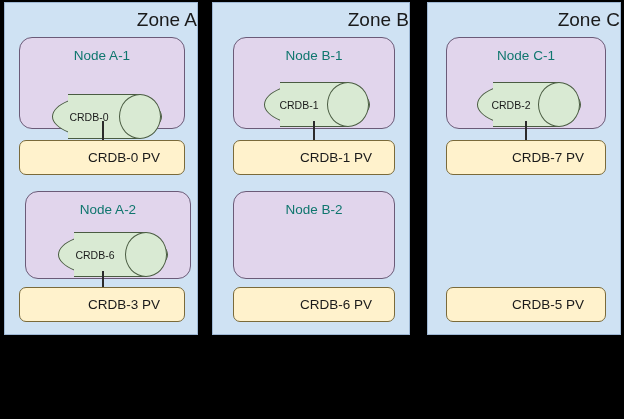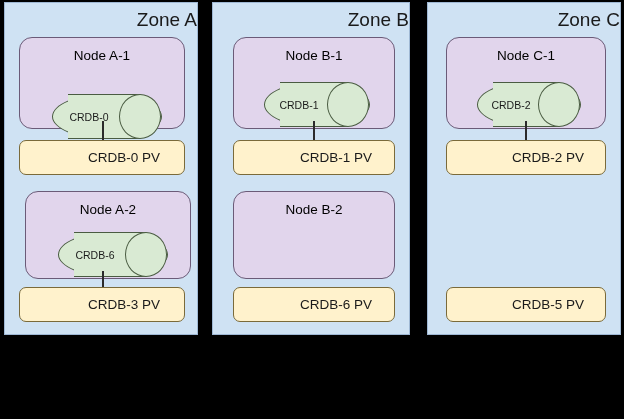--- a/index.html
+++ b/index.html
@@ -37,21 +37,21 @@
     background: #e1d5ec;
     border: 1px solid #6b5b78;
     border-radius: 13px;
     box-sizing: border-box;
   }
   .node-title {
     position: absolute;
     left: 0; right: 0; top: 10px;
     text-align: center;
     font-size: 13.5px;
-    color: #000000;
+    color: #0f766e;
     line-height: 16px;
     white-space: nowrap;
   }
   .cylinder {
     position: absolute;
     box-sizing: border-box;
   }
   .cyl-body {
     position: absolute;
     left: 0; top: 0;
@@ -182,21 +182,21 @@
       <div class="node-title">Node C-1</div>
       <div class="cylinder" style="left:30px; top:44px; width:104px; height:45px;">
         <div class="cyl-body"></div>
         <div class="cyl-rect"></div>
         <div class="cyl-cap"></div>
         <div class="cyl-label">CRDB-2</div>
       </div>
     </div>
     <div class="connector" style="left:97px; top:118px; height:22px;"></div>
     <div class="pv" style="left:18px; top:137px; width:160px; height:35px;">
-      <span class="pv-label">CRDB-2 PV</span>
+      <span class="pv-label">CRDB-7 PV</span>
     </div>
 
     <div class="pv" style="left:18px; top:284px; width:160px; height:35px;">
       <span class="pv-label">CRDB-5 PV</span>
     </div>
   </div>
 
 </div>
 
 </body></html>

